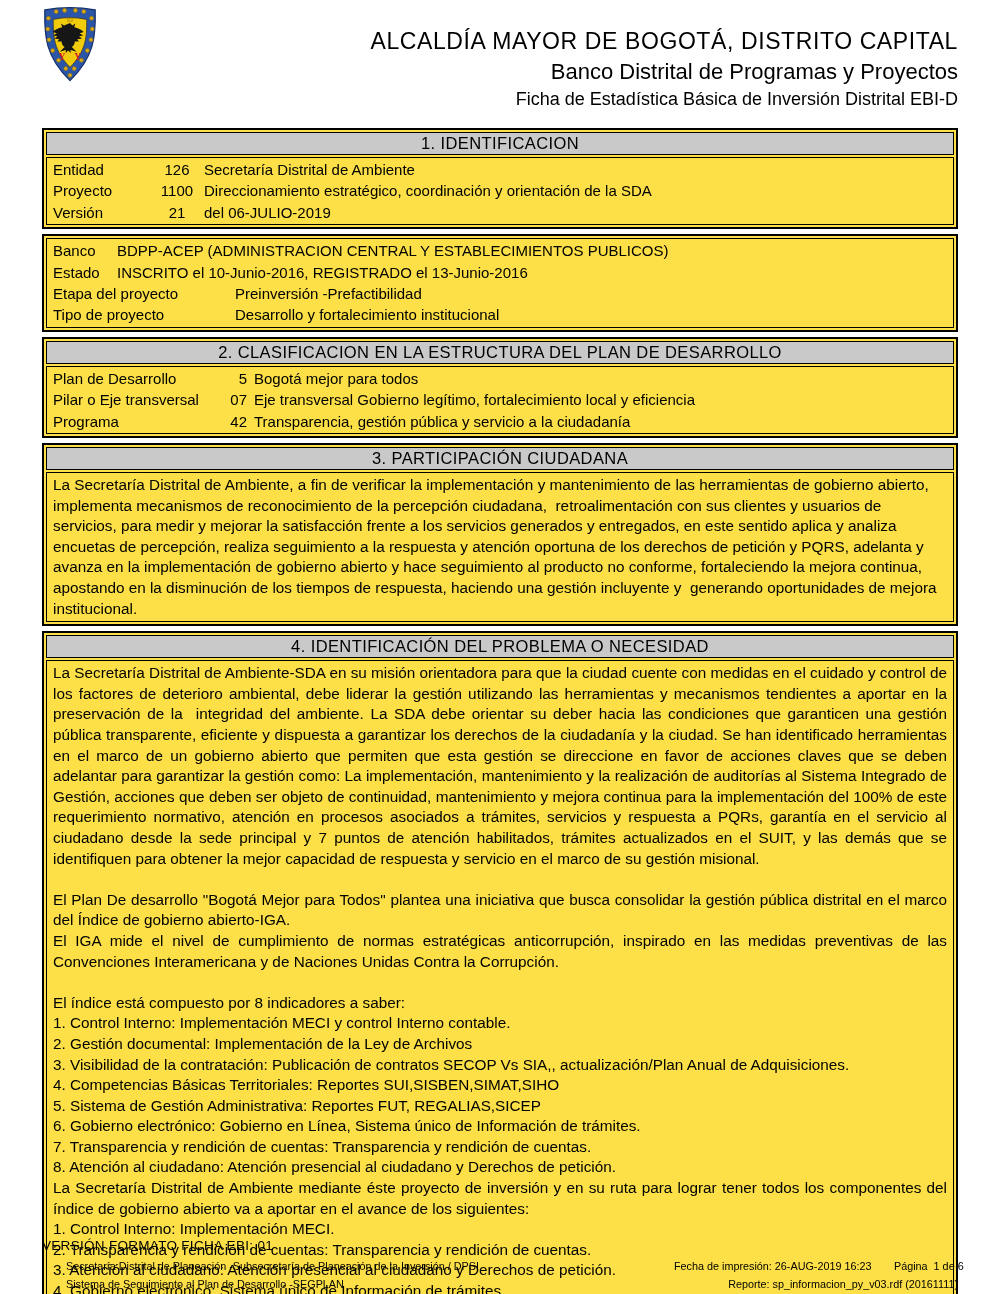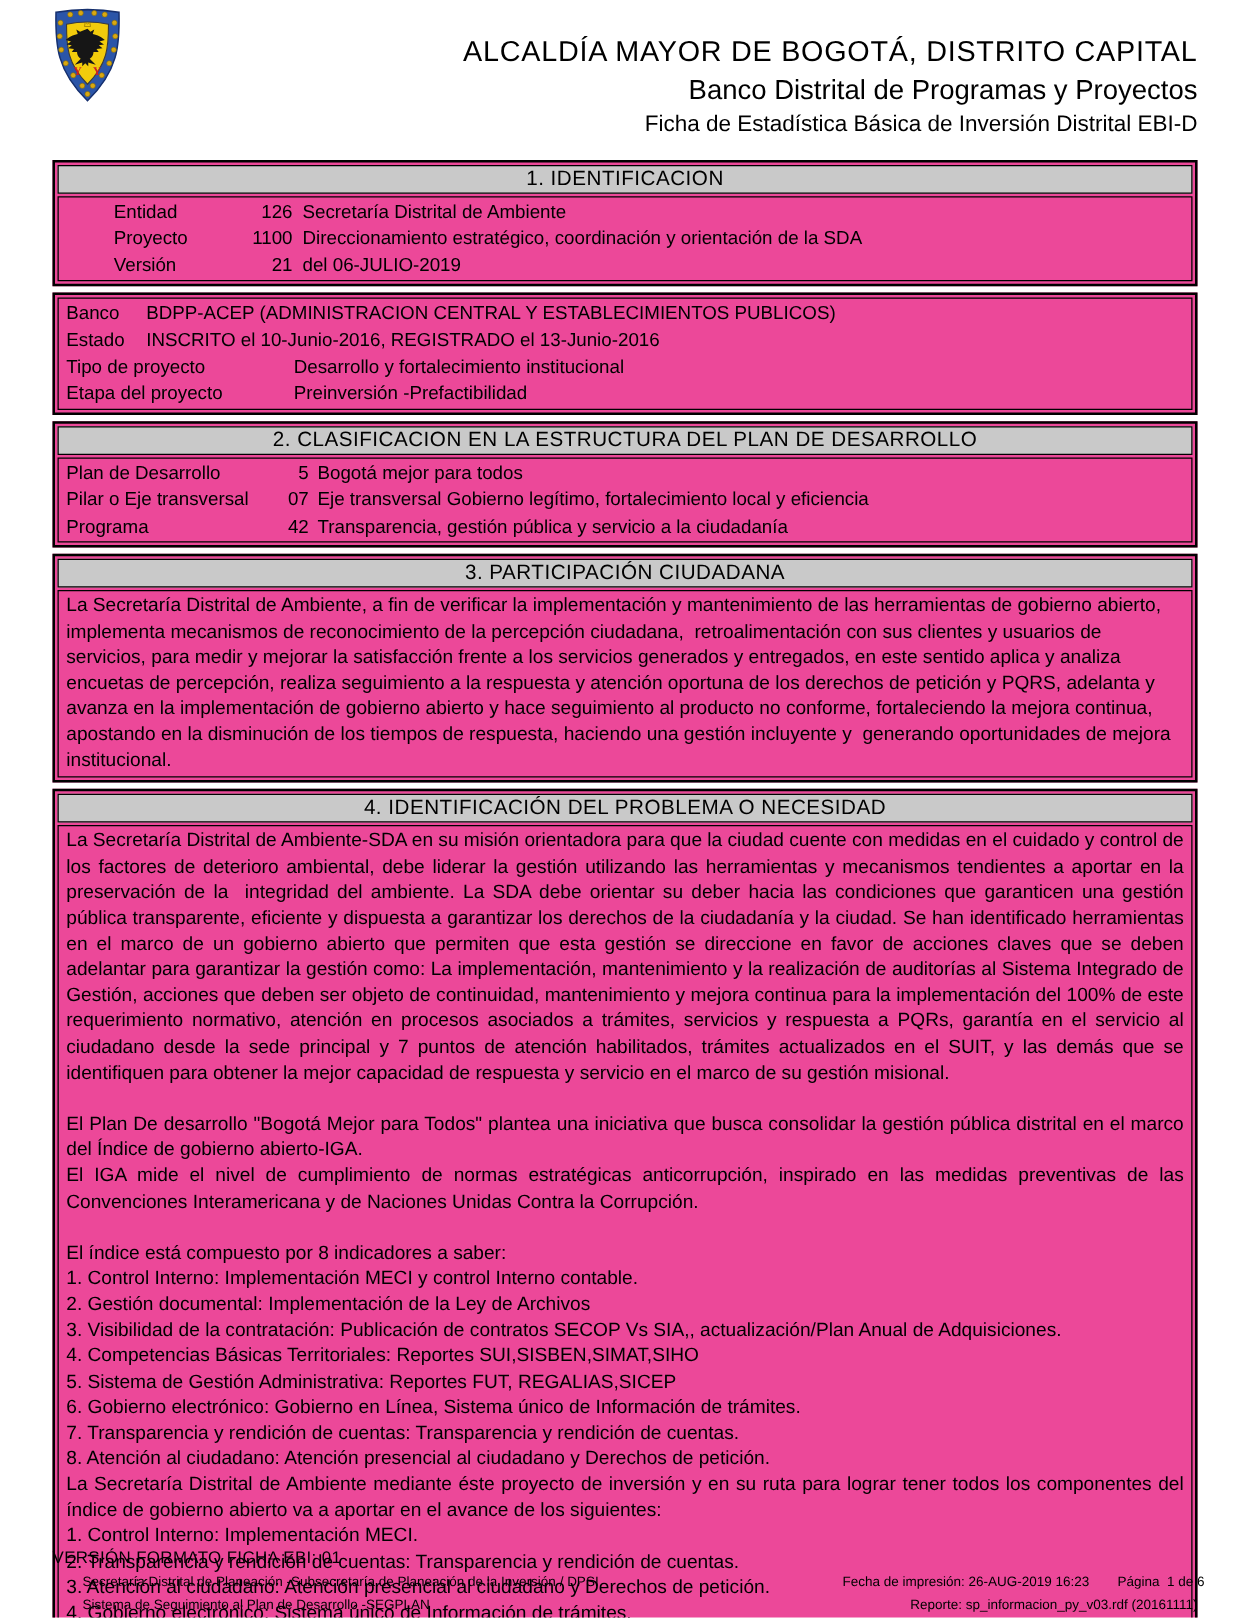--- a/index.html
+++ b/index.html
@@ -13,35 +13,35 @@
 
   
   .doc-header{position:relative;padding-top:28px;min-height:92px;margin-bottom:8px;}
   .logo{position:absolute;left:-2px;top:2px;width:60px;height:84px;}
   .titles{text-align:right;padding-left:40px;padding-right:0;}
   .t1{font-size:23px;letter-spacing:.6px;white-space:pre;}
   .t2{font-size:22px;margin-top:4px;}
   .t3{font-size:18px;margin-top:4px;}
 
   
-  .box{border:2px solid #000;padding:2px;margin-bottom:5px;background:#ec4899;}
+  .box{border:2px solid #000;padding:2px;margin-bottom:5px;background:#fde047;}
   .bar{
     background:#c9c9c9;border:1px solid #000;
     text-align:center;font-size:16.5px;letter-spacing:.4px;
     line-height:19px;padding:1px 0;margin-bottom:2px;
   }
   .inner{border:1px solid #000;padding:1px 0;}
   .row{display:flex;align-items:flex-start;padding:0 6px;font-size:15px;line-height:21.4px;}
   .lbl{flex:0 0 auto;white-space:normal;}
-  .w105{width:105px;margin-left:38px;}
+  .w105{width:105px;}
   .w62{width:64px;}
   .w182{width:182px;}
   .w150{width:150px;}
   .num{flex:0 0 auto;text-align:right;white-space:pre;}
-  .n38{width:38px;margin-right:8px;}
+  .n38{width:38px;margin-right:8px;text-align:center;}
   .n44{width:44px;margin-right:7px;}
   .val{flex:1 1 auto;white-space:pre-wrap;}
 
   
   .textblock{font-size:15.3px;line-height:20.6px;padding:2px 6px;}
   .para{margin:0;white-space:pre-wrap;}
   .just{text-align:justify;}
   .blankline{height:20.6px;}
 
   
@@ -119,26 +119,26 @@
     <div class="inner">
       <div class="row">
         <span class="lbl w62">Banco</span>
         <span class="val">BDPP-ACEP (ADMINISTRACION CENTRAL Y ESTABLECIMIENTOS PUBLICOS)</span>
       </div>
       <div class="row">
         <span class="lbl w62">Estado</span>
         <span class="val">INSCRITO el 10-Junio-2016, REGISTRADO el 13-Junio-2016</span>
       </div>
       <div class="row">
+        <span class="lbl w182">Etapa del proyecto</span>
+        <span class="val">Preinversión -Prefactibilidad</span>
+      </div>
+      <div class="row">
         <span class="lbl w182">Tipo de proyecto</span>
         <span class="val">Desarrollo y fortalecimiento institucional</span>
-      </div>
-      <div class="row">
-        <span class="lbl w182">Etapa del proyecto</span>
-        <span class="val">Preinversión -Prefactibilidad</span>
       </div>
     </div>
   </div>
 
   <div class="box">
     <div class="bar">2. CLASIFICACION EN LA ESTRUCTURA DEL PLAN DE DESARROLLO</div>
     <div class="inner">
       <div class="row">
         <span class="lbl w150">Plan de Desarrollo</span>
         <span class="num n44">5</span>

